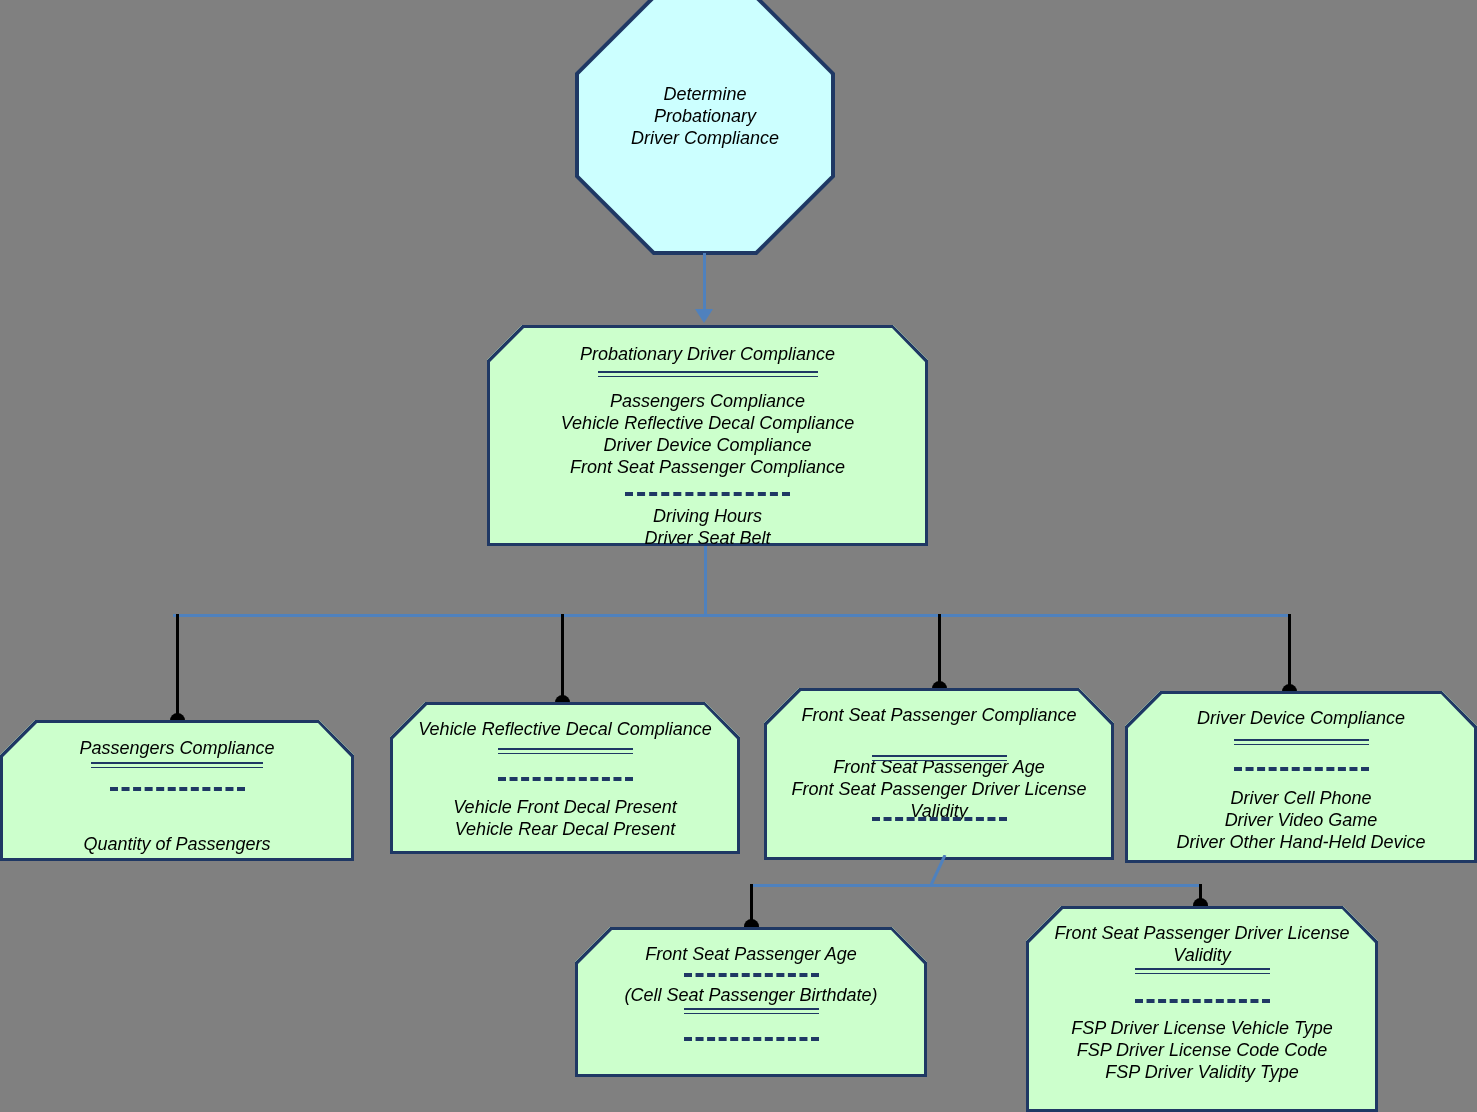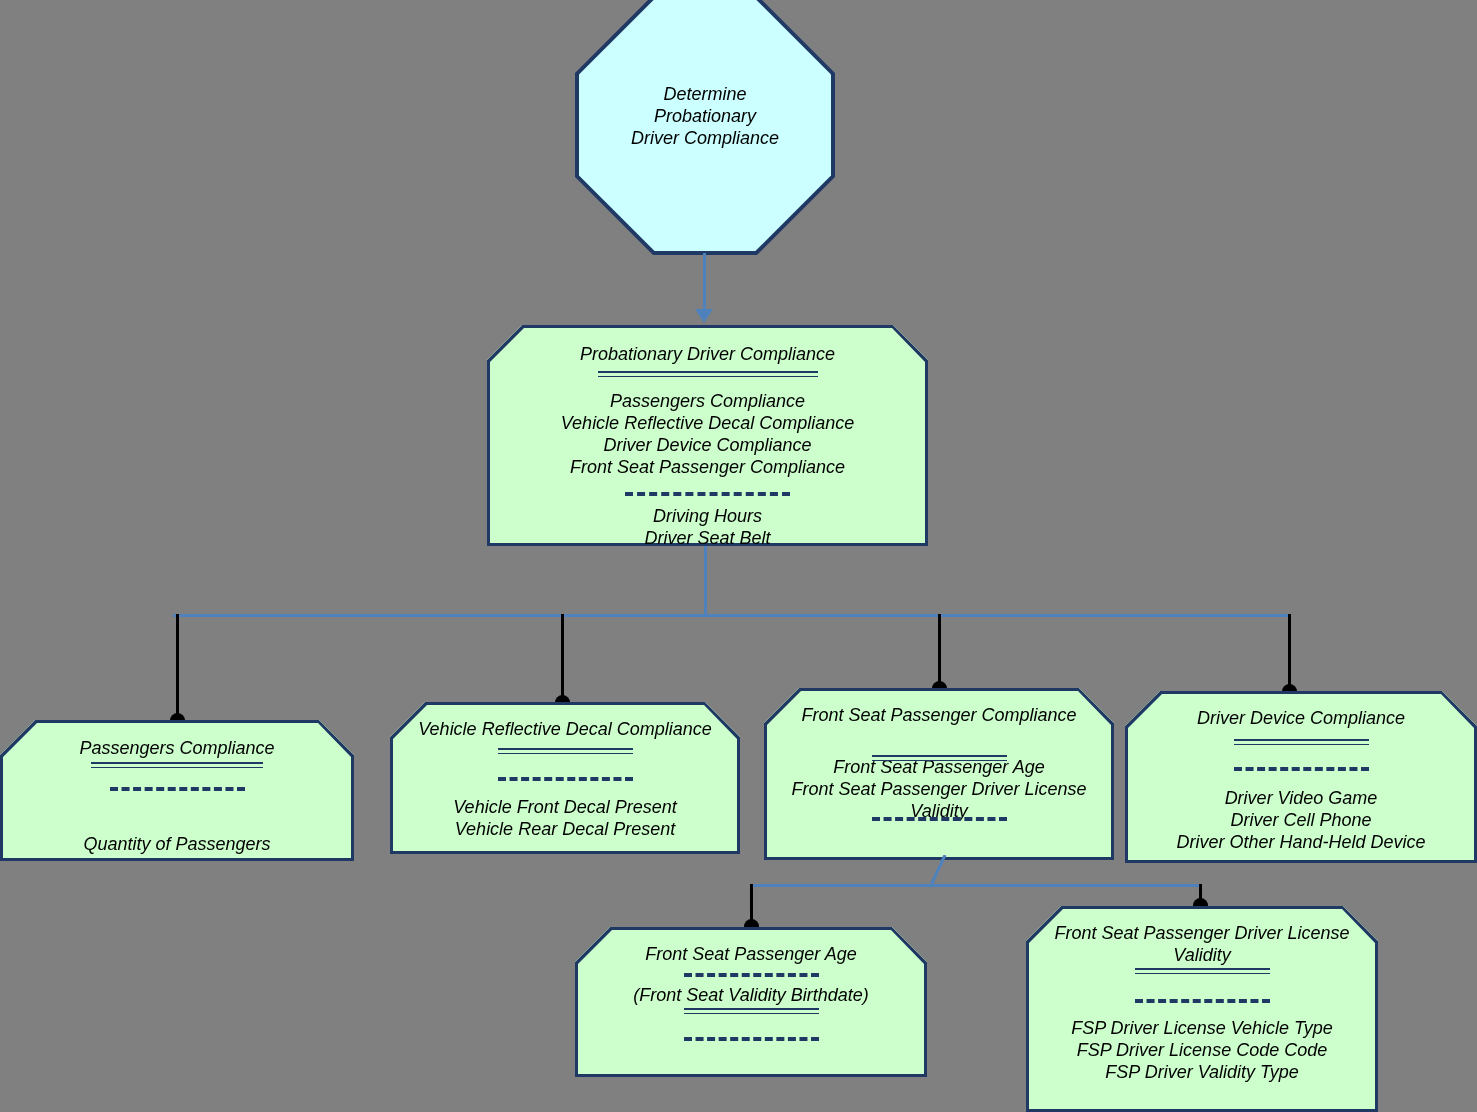--- a/index.html
+++ b/index.html
@@ -187,22 +187,22 @@
     </div>
   </div>
 
   <div class="node" style="left:1125px;top:691px;width:352px;height:172px;">
     <div class="shape chamfer"></div>
     <div class="body" style="padding-top:17px;">
       <span class="ttl">Driver Device Compliance</span>
       <div class="rule-solid" style="width:135px;margin-top:9px;"></div>
       <div class="rule-dash" style="width:135px;margin-top:22px;"></div>
       <div style="height:17px"></div>
+      <span class="itm">Driver Cell Phone</span>
       <span class="itm">Driver Video Game</span>
-      <span class="itm">Driver Cell Phone</span>
       <span class="itm">Driver Other Hand-Held Device</span>
     </div>
   </div>
 
   <svg class="diag" style="left:930px;top:855px;width:30px;height:32px;" viewBox="0 0 30 32">
     <line x1="15" y1="0" x2="1" y2="30" stroke="#4f81bd" stroke-width="3"></line>
   </svg>
   <div class="blueh" style="left:750px;top:884px;width:452px;"></div>
 
   <div class="vline" style="left:750px;top:884px;height:44px;"></div>
@@ -210,21 +210,21 @@
 
   <div class="vline" style="left:1199px;top:884px;height:24px;"></div>
   <div class="dot" style="left:1193px;top:898px;"></div>
 
   <div class="node" style="left:575px;top:927px;width:352px;height:150px;">
     <div class="shape chamfer"></div>
     <div class="body" style="padding-top:17px;">
       <span class="ttl">Front Seat Passenger Age</span>
       <div class="rule-dash" style="width:135px;margin-top:7px;"></div>
       <div style="height:8px"></div>
-      <span class="itm">(Front Seat Validity Birthdate)</span>
+      <span class="itm">(Cell Seat Passenger Birthdate)</span>
       <div class="rule-solid" style="width:135px;margin-top:1px;"></div>
       <div class="rule-dash" style="width:135px;margin-top:23px;"></div>
     </div>
   </div>
 
   <div class="node" style="left:1026px;top:906px;width:352px;height:206px;">
     <div class="shape chamfer"></div>
     <div class="body" style="padding-top:17px;">
       <span class="ttl">Front Seat Passenger Driver License</span>
       <span class="ttl">Validity</span>

